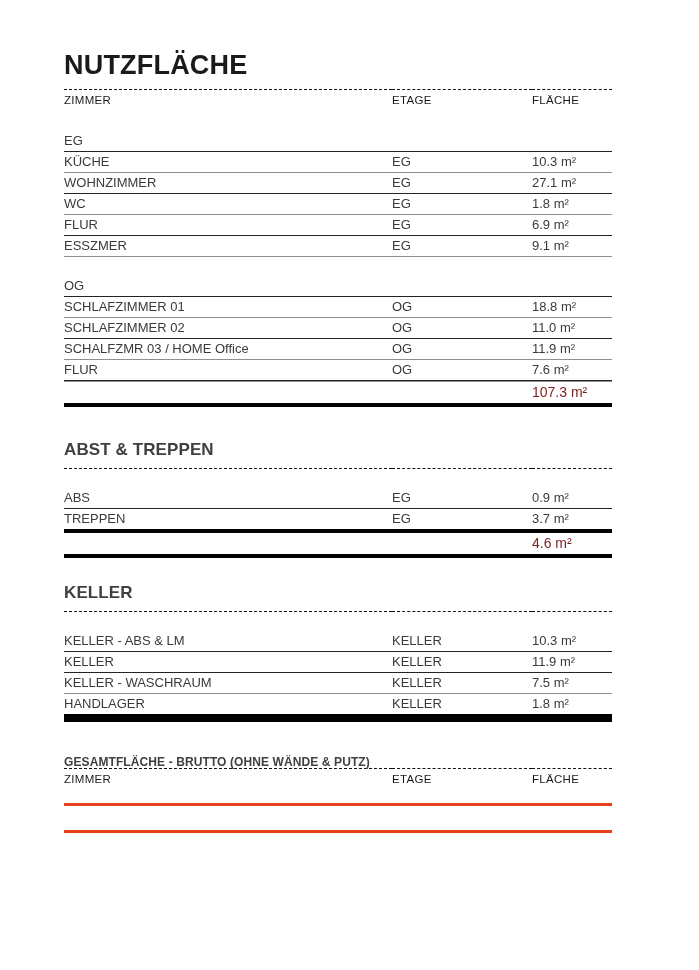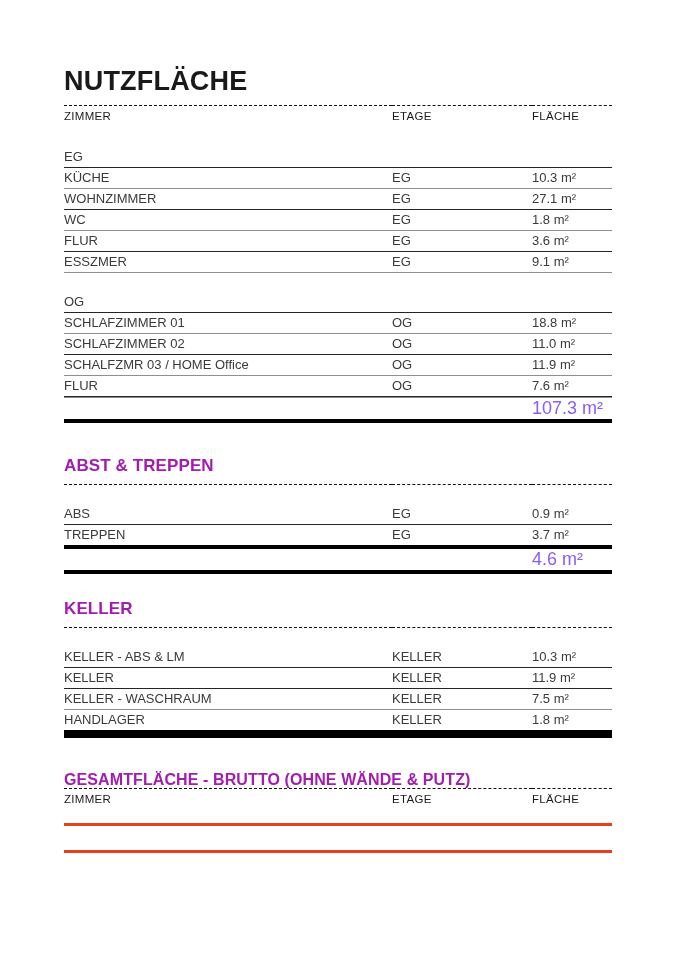--- a/index.html
+++ b/index.html
@@ -20,45 +20,45 @@
     position: relative;
     width: 699px;
     height: 970px;
     background: #ffffff;
     overflow: hidden;
   }
 
   .sheet {
     position: absolute;
     left: 64px;
-    top: 16px;
+    top: 0;
     width: 548px;
   }
 
   
   .doc-title {
     font-size: 27px;
     font-weight: bold;
     letter-spacing: 0.2px;
     color: #1a1a1a;
     line-height: 1;
     margin: 0;
     padding-top: 52px;
     padding-bottom: 0;
   }
   .section-title {
     font-size: 17px;
     font-weight: bold;
     letter-spacing: 0.1px;
-    color: #a21caf;
+    color: #404040;
     line-height: 1;
     margin: 0;
   }
   .section-title.big {
-    font-size: 16px;
+    font-size: 12px;
   }
   .rule-orange {
     height: 3px;
     width: 100%;
   }
 
   
   .tbl {
     width: 100%;
     border-collapse: collapse;
@@ -97,22 +97,22 @@
   .row td.area { color: #3a3a3a; }
 
   .row.group td {
     color: #3a3a3a;
   }
 
   .spacer-row td { height: 19px; }
   .spacer-row-sm td { height: 12px; }
 
   .row.total td {
-    font-size: 18px;
-    color: #8b5cf6;
+    font-size: 14px;
+    color: #7f1d1d;
     height: 21px;
     line-height: 21px;
   }
 
   
   .sep td {
     height: 0;
     line-height: 0;
     font-size: 0;
     padding: 0;
@@ -191,21 +191,21 @@
           <td>EG</td>
           <td class="area">1.8 m²</td>
         </tr>
         <tr class="sep thin">
             <td colspan="3"></td>
           </tr>
 
         <tr class="row">
           <td>FLUR</td>
           <td>EG</td>
-          <td class="area">3.6 m²</td>
+          <td class="area">6.9 m²</td>
         </tr>
         <tr class="sep thin-dark">
             <td colspan="3"></td>
           </tr>
 
         <tr class="row">
           <td>ESSZMER</td>
           <td>EG</td>
           <td class="area">9.1 m²</td>
         </tr>

